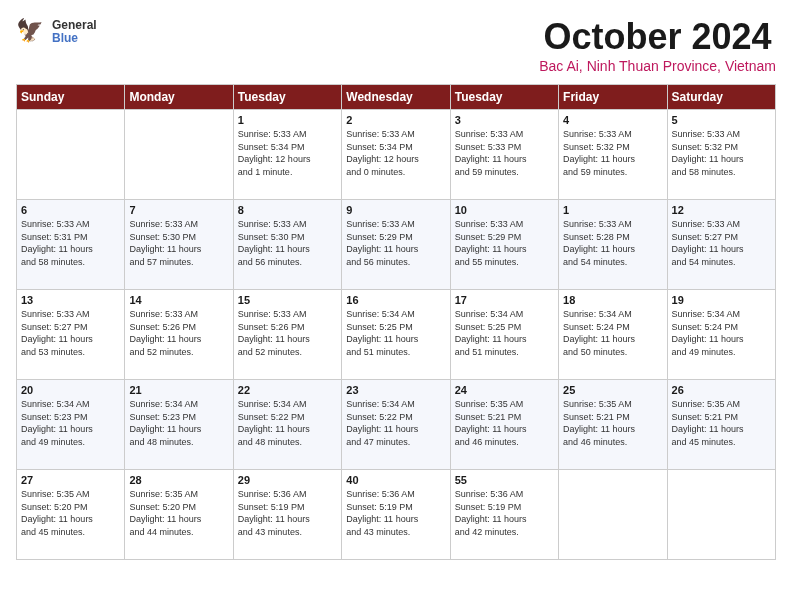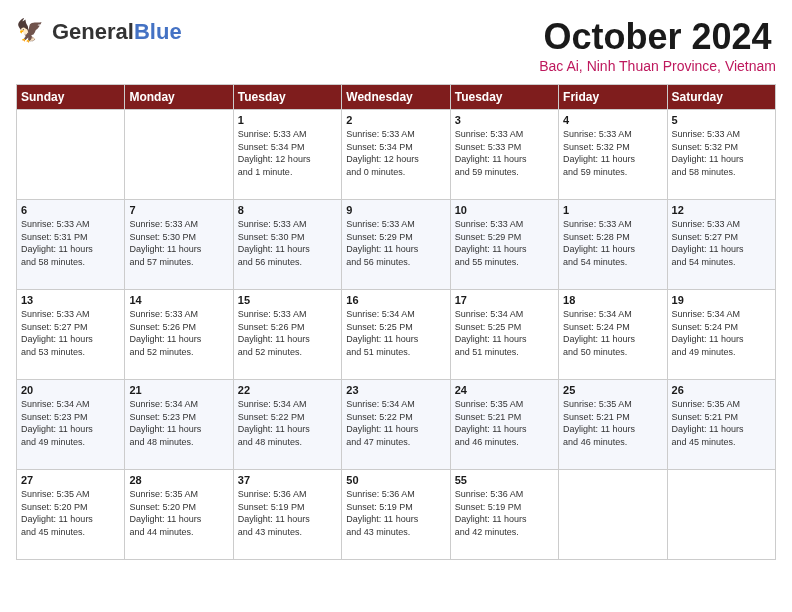--- a/index.html
+++ b/index.html
@@ -16,21 +16,22 @@
       align-items: flex-start;
       margin-bottom: 10px;
     }
     .logo {
       display: flex;
       align-items: center;
       gap: 4px;
     }
     .logo-text {
       display: flex;
-      font-size: 22px;
+      flex-direction: column;
+      font-size: 12px;
       font-weight: bold;
       color: #1a1a1a;
       line-height: 1.1;
     }
     .logo-text span:first-child { color: #333; }
     .logo-bird {
       width: 32px;
       height: 32px;
     }
     .title-area {
@@ -315,28 +316,28 @@
 and 45 minutes.</div>
         </td>
         <td>
           <span class="day-num">28</span>
           <div class="day-info" style="white-space: pre-line;">Sunrise: 5:35 AM
 Sunset: 5:20 PM
 Daylight: 11 hours
 and 44 minutes.</div>
         </td>
         <td>
-          <span class="day-num">37</span>
+          <span class="day-num">29</span>
           <div class="day-info" style="white-space: pre-line;">Sunrise: 5:36 AM
 Sunset: 5:19 PM
 Daylight: 11 hours
 and 43 minutes.</div>
         </td>
         <td>
-          <span class="day-num">50</span>
+          <span class="day-num">40</span>
           <div class="day-info" style="white-space: pre-line;">Sunrise: 5:36 AM
 Sunset: 5:19 PM
 Daylight: 11 hours
 and 43 minutes.</div>
         </td>
         <td>
           <span class="day-num">55</span>
           <div class="day-info" style="white-space: pre-line;">Sunrise: 5:36 AM
 Sunset: 5:19 PM
 Daylight: 11 hours

